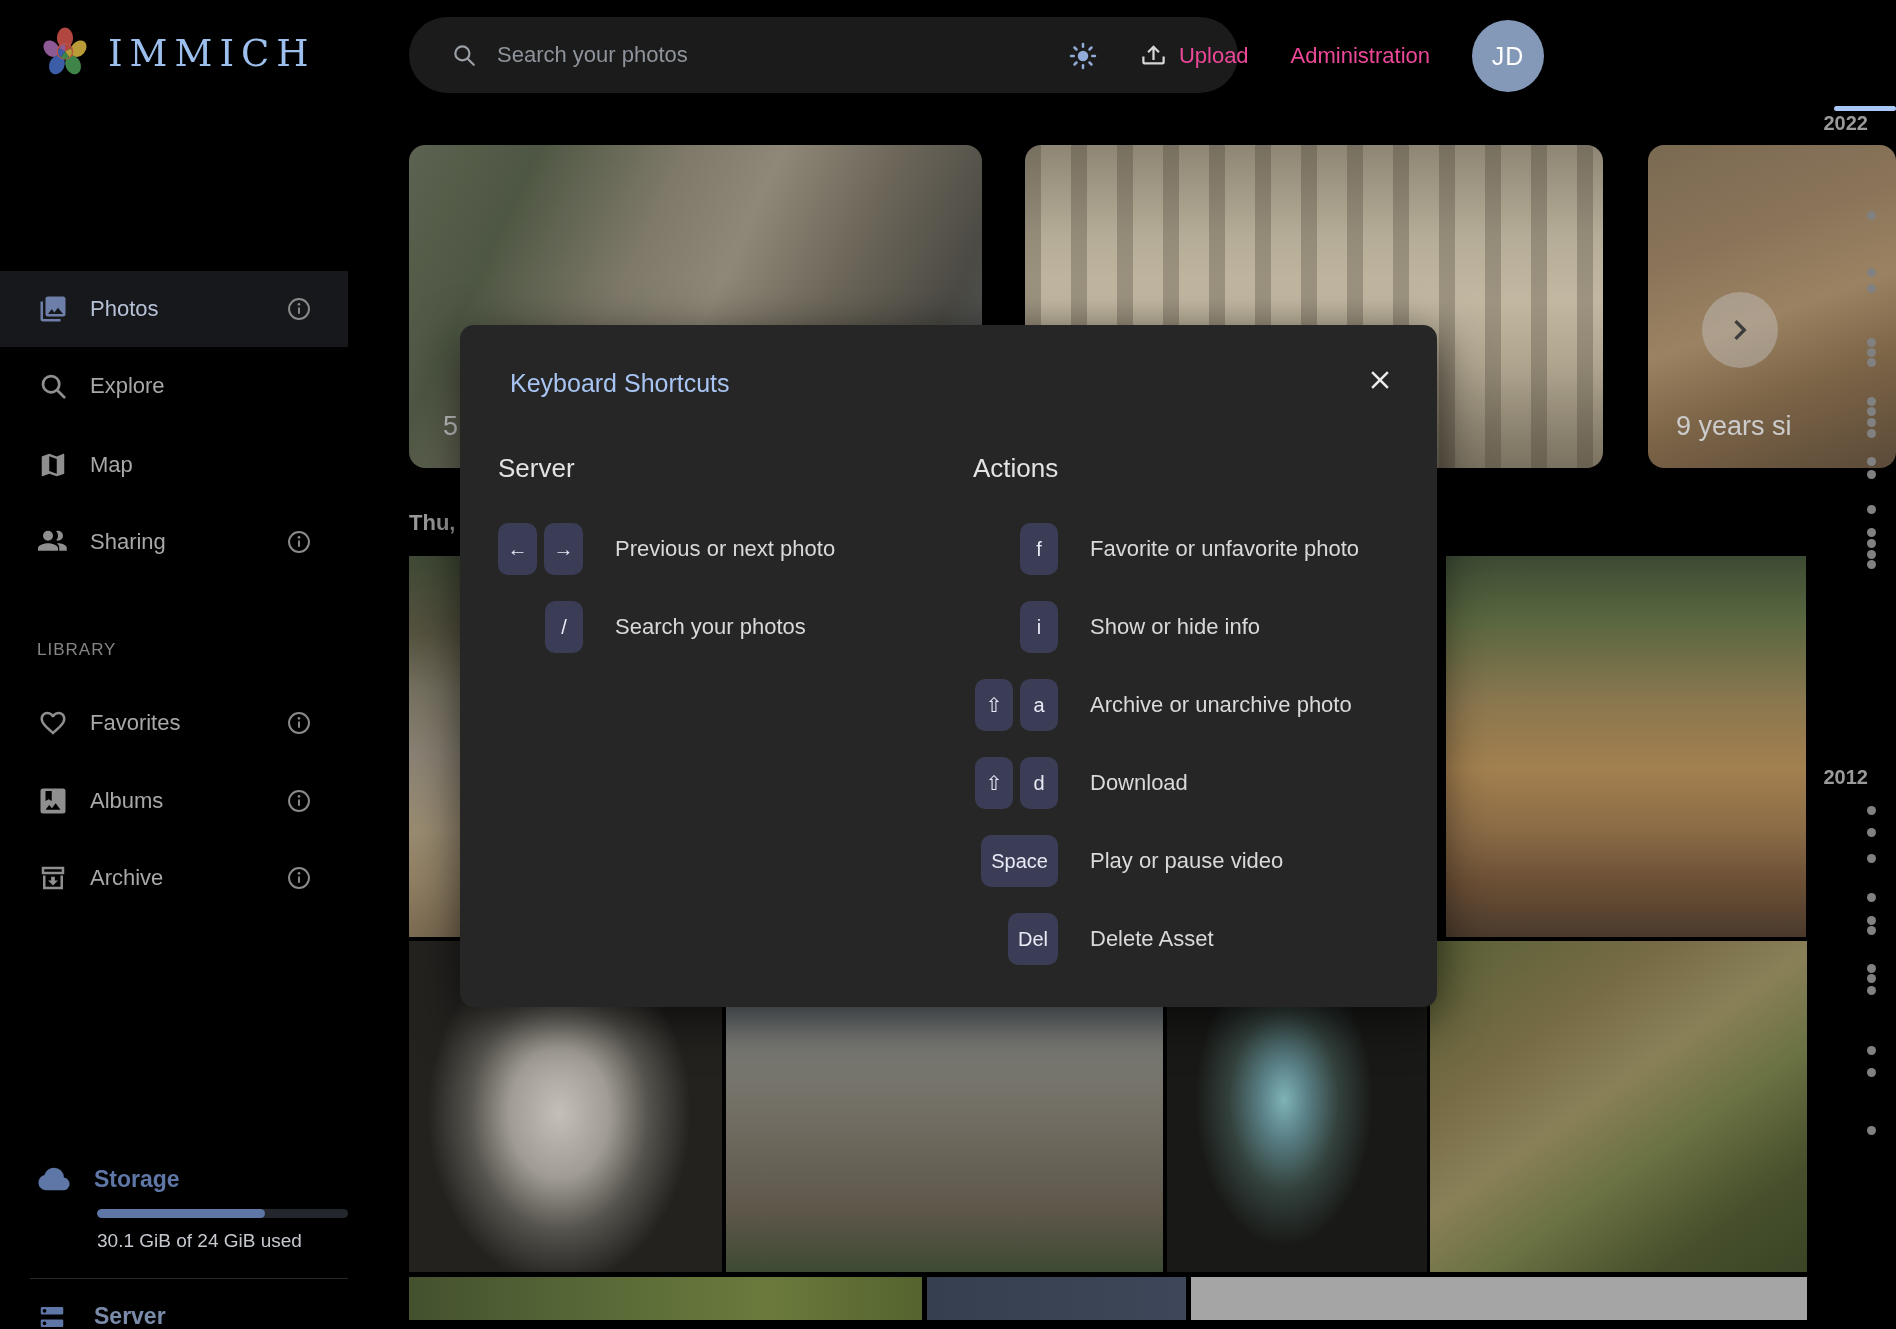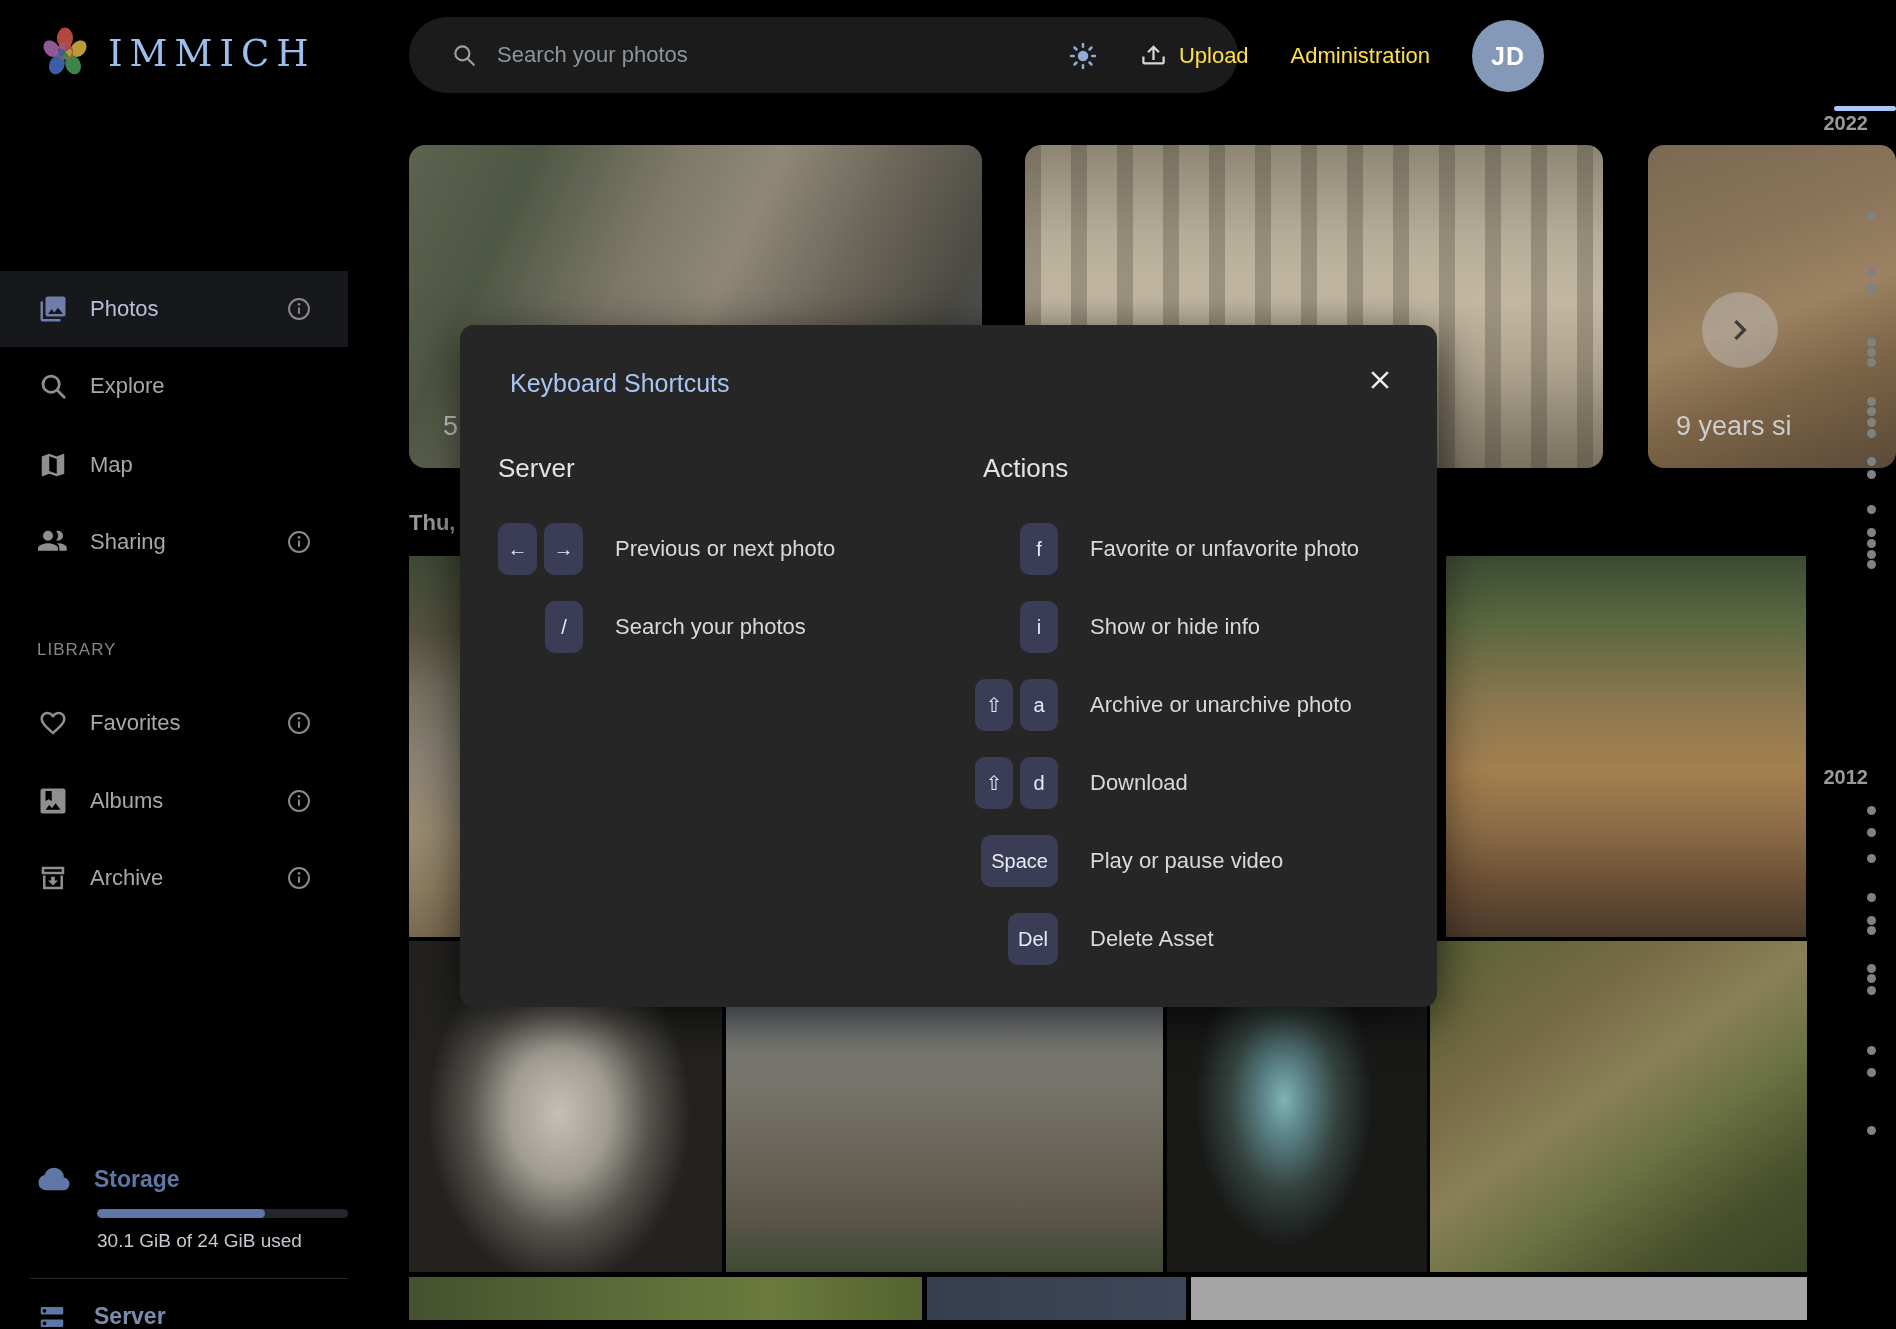--- a/index.html
+++ b/index.html
@@ -10,23 +10,23 @@
   
   .topbar { position:absolute; left:0; top:0; width:1580px; height:112px; background:#000; z-index:30; }
   .logo { position:absolute; left:38px; top:26px; display:flex; align-items:center; gap:16px; }
   .logo-text { font-family:"DejaVu Serif","Liberation Serif",serif; font-size:37px; letter-spacing:7px; color:#9dbfee; }
   .searchbar { position:absolute; left:409px; top:17px; width:829px; height:76px; border-radius:38px; background:#1b1b1c; display:flex; align-items:center; padding-left:42px; cursor:text; }
   .searchbar .mag { color:#9aa0a6; margin-right:20px; }
   .search-ph { color:#8e949b; font-size:22px; }
   .top-right { position:absolute; right:36px; top:0; height:112px; display:flex; align-items:center; gap:42px; }
   .icon-btn { background:none; border:none; cursor:pointer; display:flex; align-items:center; gap:12px; color:#d6d6d6; font-family:inherit; }
   .sun { color:#90abd8; }
-  .top-label { font-size:22px; font-weight:500; color:#fde047; }
+  .top-label { font-size:22px; font-weight:500; color:#ec4899; }
   .avatar { width:72px; height:72px; border-radius:50%; background:#8498b8; display:flex; align-items:center; justify-content:center; cursor:pointer; }
-  .avatar span { color:#fff; font-size:25px; font-weight:700; letter-spacing:1px; }
+  .avatar span { color:#fff; font-size:25px; font-weight:400; letter-spacing:1px; }
 
   
   .sidebar { position:absolute; left:0; top:112px; width:348px; height:1217px; background:#000; z-index:20; }
   .side-item { position:absolute; left:0; width:348px; height:48px; display:flex; align-items:center; cursor:pointer; }
   .side-item .s-icon { position:absolute; left:38px; color:#8f8f8f; }
   .side-item .s-label { position:absolute; left:90px; font-size:22px; font-weight:500; color:#a8a8a8; }
   .side-item .info { position:absolute; right:36px; color:#8a8a8a; cursor:pointer; }
   .side-item.active { background:#17181b; height:76px; }
   .side-item.active .s-icon { color:#6d7fa8; }
   .side-item.active .s-label { color:#b7c1d6; }
@@ -81,21 +81,21 @@
 
   
   .modal { position:absolute; left:460px; top:325px; width:977px; height:682px; background:#262626; border-radius:14px;
     box-shadow:0 12px 48px rgba(0,0,0,.65); z-index:50; }
   .modal-title { position:absolute; left:50px; top:44px; font-size:25px; font-weight:500; color:var(--accent,#a8c4f2); }
   .modal-close { position:absolute; right:42px; top:40px; background:none; border:none; color:#ececec; cursor:pointer; }
   .sc-col { position:absolute; top:128px; }
   .col-general { left:38px; width:430px; }
   .col-actions { left:512px; width:430px; }
   .sc-head { font-size:26px; font-weight:500; color:#e3e3e3; margin-bottom:26px; }
-  .col-actions .sc-head { margin-left:11px; }
+  .col-actions .sc-head { margin-left:1px; }
   .sc-row { display:flex; align-items:center; height:78px; }
   .keys { width:86px; display:flex; justify-content:flex-end; gap:7px; flex:none; }
   .col-general .keys { width:85px; }
   .keycap { min-width:38px; height:52px; padding:0 10px; border-radius:10px; background:var(--keycap,#3a3d55);
     color:#e8eaf5; font-size:20px; display:flex; align-items:center; justify-content:center; }
   .sc-label { margin-left:32px; font-size:22px; color:#d9d9d9; white-space:nowrap; }
   svg { display:block; }
 </style>
 </head>
 <body>

